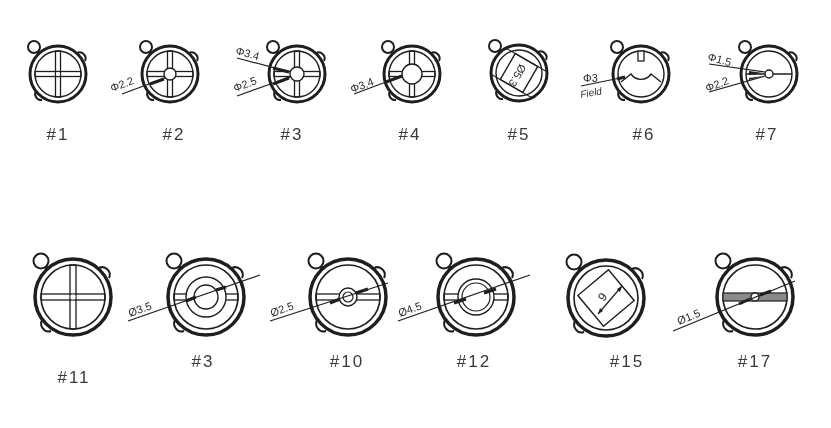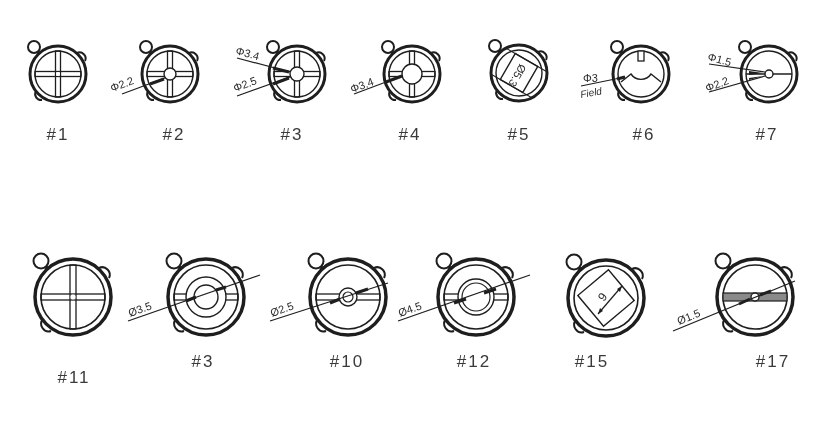--- a/index.html
+++ b/index.html
@@ -183,26 +183,26 @@
   <svg width="1" height="1">
     <use href="#body2"></use>
     <g transform="rotate(-40)">
       <rect x="-20" y="-20" width="40" height="40" fill="#fff" stroke="#1e1e1e" stroke-width="1.4"></rect>
     </g>
     <line x1="-8" y1="16" x2="16" y2="-12" stroke="#1e1e1e" stroke-width="1.2"></line>
     <path d="M -8 16 l 2 -6 l 3 3 Z M 16 -12 l -2 6 l -3 -3 Z" fill="#1e1e1e"></path>
     <text class="dim" x="-2" y="4" style="font-size:12px" transform="rotate(-55 -2 4)">9</text>
   </svg>
 </div>
-<span class="label" style="left:592px;top:352px;">#15</span>
+<span class="label" style="left:627px;top:352px;">#15</span>
 
 <div class="part" style="left:755px;top:297px;">
   <svg width="1" height="1">
     <use href="#body2"></use>
     <rect x="-32" y="-4" width="64" height="8" fill="#8a8a8a" stroke="#1e1e1e" stroke-width="1.2"></rect>
     <circle cx="0" cy="0" r="4" fill="#fff" stroke="#1e1e1e" stroke-width="1.4"></circle>
     <line x1="-82" y1="34" x2="40" y2="-16" stroke="#1e1e1e" stroke-width="1.2"></line>
     <line x1="-16" y1="7" x2="-5" y2="2" stroke="#1e1e1e" stroke-width="3"></line>
     <line x1="5" y1="-2" x2="16" y2="-6" stroke="#1e1e1e" stroke-width="3"></line>
     <text class="dim" x="-76" y="28" transform="rotate(-22 -76 28)">Ø1.5</text>
   </svg>
 </div>
-<span class="label" style="left:755px;top:352px;margin-left:18px;">#17</span>
+<span class="label" style="left:755px;top:352px;">#17</span>
 
 </body></html>

